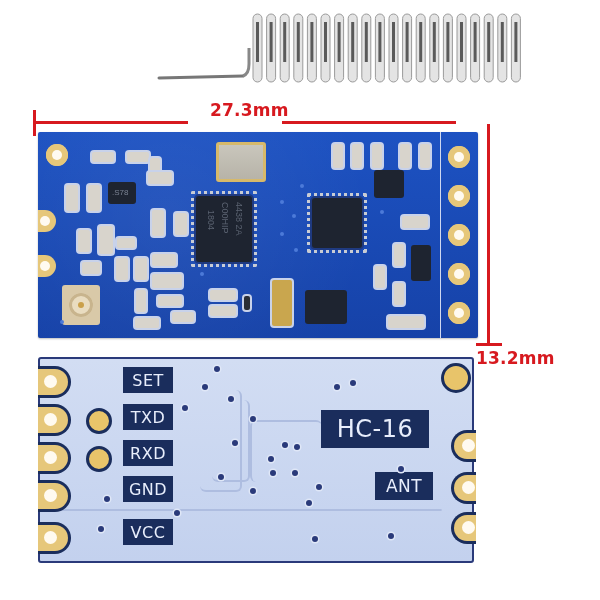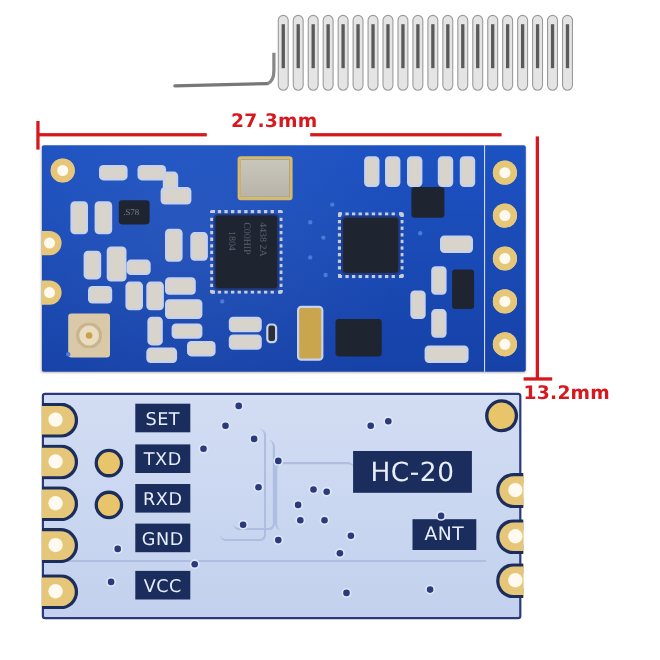--- a/index.html
+++ b/index.html
@@ -56,21 +56,21 @@
       content: ""; position: absolute; left: 2px; top: 6px; width: 10px; height: 10px;
       border-radius: 50%; background: #fffaf0;
     }
     .chip {
       background: #1e2430; border-radius: 3px;
       box-shadow: 0 0 0 2px #1f3a80;
     }
     .chip-pins { position: absolute; inset: -5px; border: 3px dotted #c8ccd4; border-radius: 2px; }
     .chip-text {
       position: absolute; color: #5a6270; font-size: 9px; line-height: 10px;
-      writing-mode: vertical-rl; font-family: Liberation Serif, serif;
+      writing-mode: vertical-rl; font-family: Liberation Sans, sans-serif;
     }
     .crystal {
       background: linear-gradient(180deg, #c9c6bc, #b7b3a8);
       border: 3px solid #d7b96a; border-radius: 3px;
     }
     .smd {
       background: #d8d4cc; border-radius: 2px;
       box-shadow: 0 0 0 2px #c8d2ea;
     }
     .smd-dark { background: #2a2e36; }
@@ -297,21 +297,21 @@
 <div class="abs bpad-corner" style="left:441px;top:363px;"></div>
 <div class="abs bpad-right" style="left:451px;top:430px;"></div>
 <div class="abs bpad-right" style="left:451px;top:472px;"></div>
 <div class="abs bpad-right" style="left:451px;top:512px;"></div>
 
 <div class="abs label-box lbl-set">SET</div>
 <div class="abs label-box lbl-txd">TXD</div>
 <div class="abs label-box lbl-rxd">RXD</div>
 <div class="abs label-box lbl-gnd">GND</div>
 <div class="abs label-box lbl-vcc">VCC</div>
-<div class="abs label-box lbl-model">HC-20</div>
+<div class="abs label-box lbl-model">HC-16</div>
 <div class="abs label-box lbl-ant">ANT</div>
 
 <div class="abs bvia" style="left:214px;top:366px;"></div>
 <div class="abs bvia" style="left:202px;top:384px;"></div>
 <div class="abs bvia" style="left:228px;top:396px;"></div>
 <div class="abs bvia" style="left:182px;top:405px;"></div>
 <div class="abs bvia" style="left:250px;top:416px;"></div>
 <div class="abs bvia" style="left:232px;top:440px;"></div>
 <div class="abs bvia" style="left:282px;top:442px;"></div>
 <div class="abs bvia" style="left:294px;top:444px;"></div>

